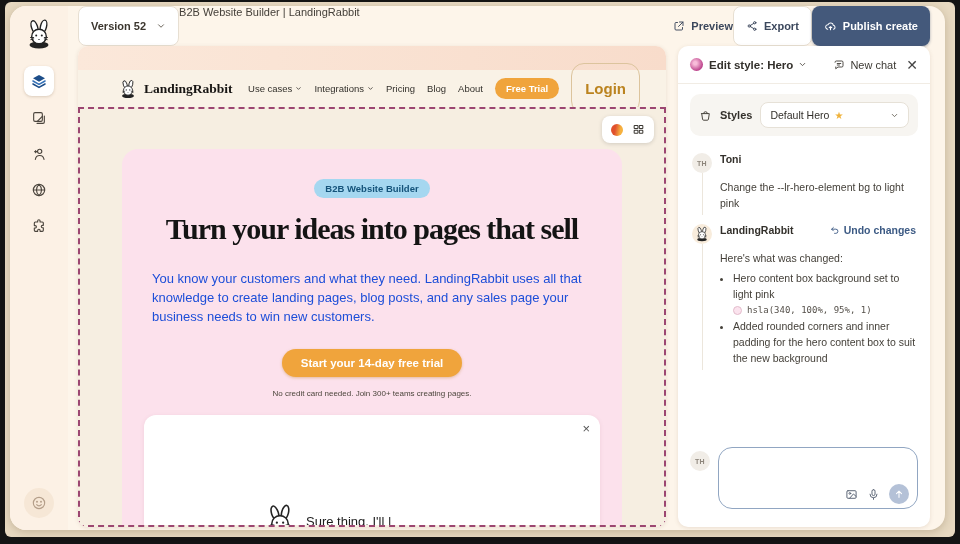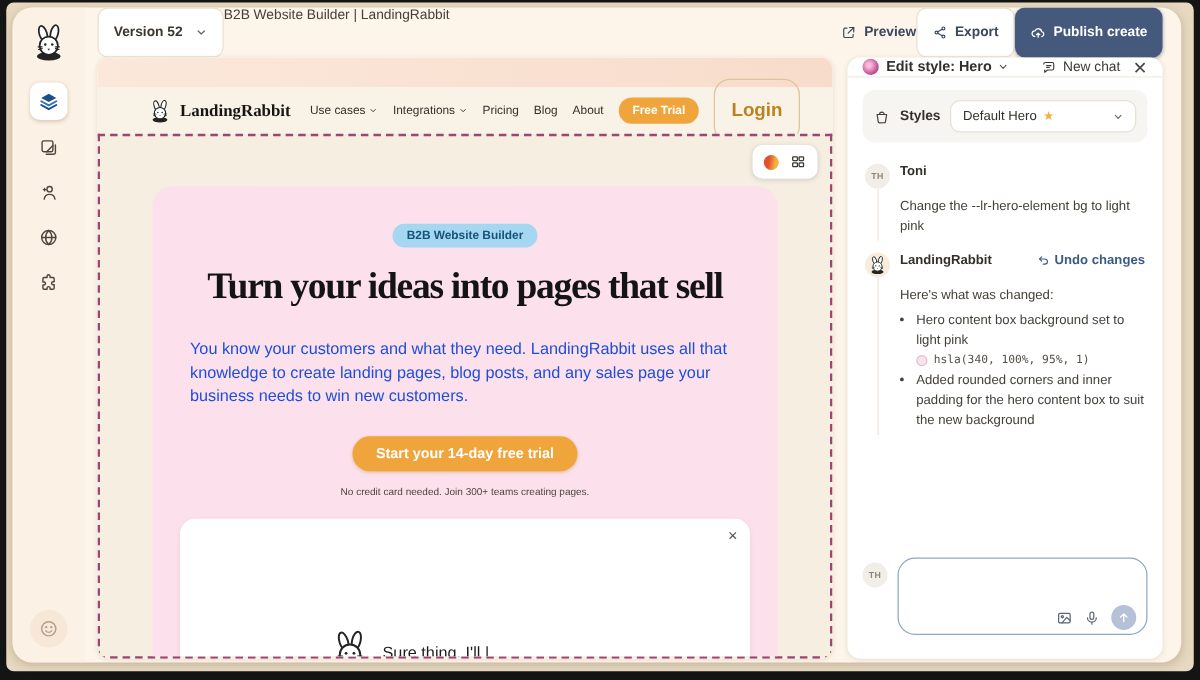--- a/index.html
+++ b/index.html
@@ -90,21 +90,21 @@
     line-height:1; cursor:pointer; }
   .demo-typing { position:absolute; bottom:6px; left:118px; display:flex;
     align-items:center; gap:8px; }
   .demo-typing svg { width:36px; height:36px; }
   .demo-typing span { font-size:13px; color:#1c1c1c; }
 
   
   .panel { width:252px; flex:none; background:#fff; border-radius:10px;
     display:flex; flex-direction:column; overflow:hidden;
     box-shadow:0 1px 4px rgba(120,90,60,.15); }
-  .panel-header { height:16px; flex:none; display:flex; align-items:center; gap:6px;
+  .panel-header { height:38px; flex:none; display:flex; align-items:center; gap:6px;
     padding:0 12px; border-bottom:1px solid #f1ece4; }
   .grad-pink { width:13px; height:13px; border-radius:50%;
     background:radial-gradient(circle at 40% 40%, #f8bcd9 15%, #b63784 75%); }
   .panel-title { font-size:11.5px; font-weight:bold; color:#33302b;
     display:flex; align-items:center; gap:5px; cursor:pointer; }
   .panel-title svg { width:9px; height:9px; }
   .panel-actions { margin-left:auto; display:flex; align-items:center; gap:10px; }
   .newchat { display:flex; align-items:center; gap:5px; font-size:11px; color:#3c3933; cursor:pointer; }
   .newchat svg { width:12px; height:12px; }
   .panel-close { font-size:14px; color:#444; line-height:1; cursor:pointer; }

